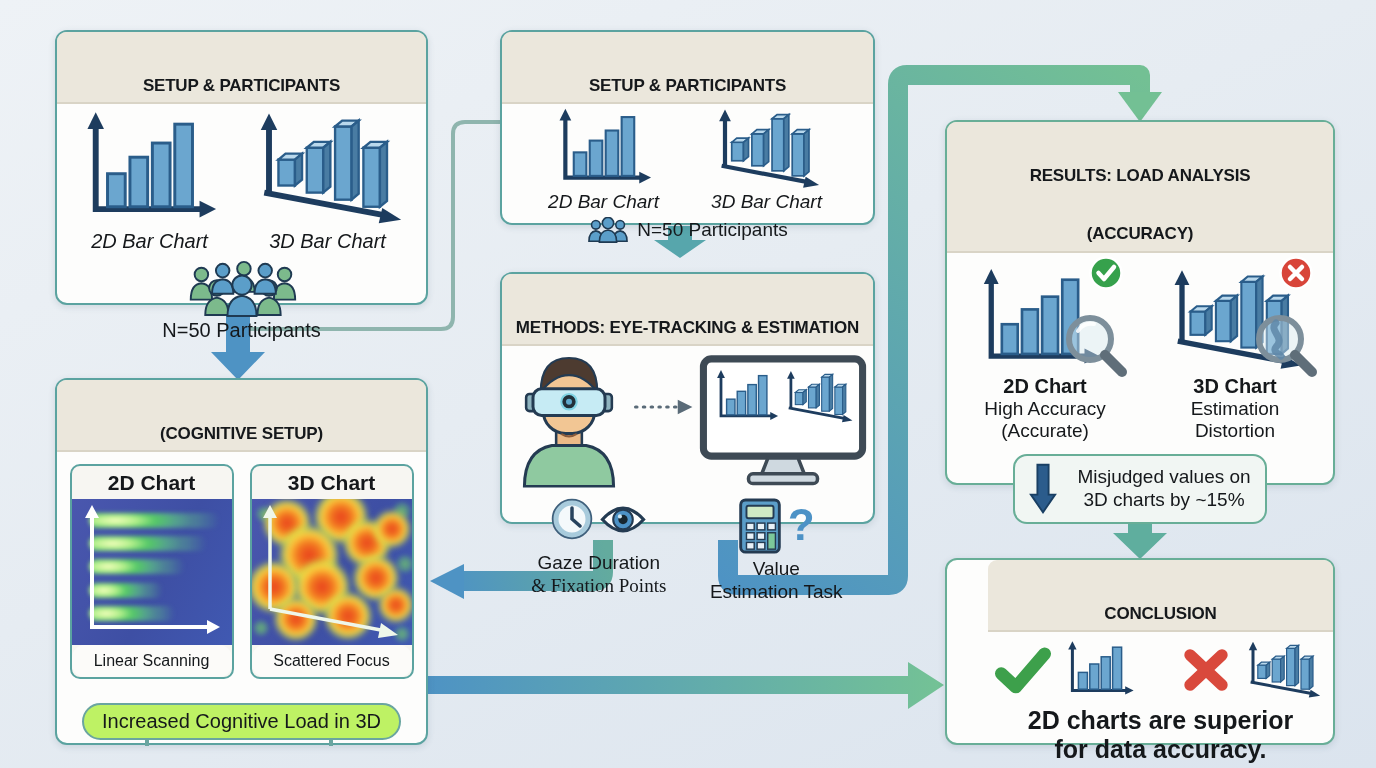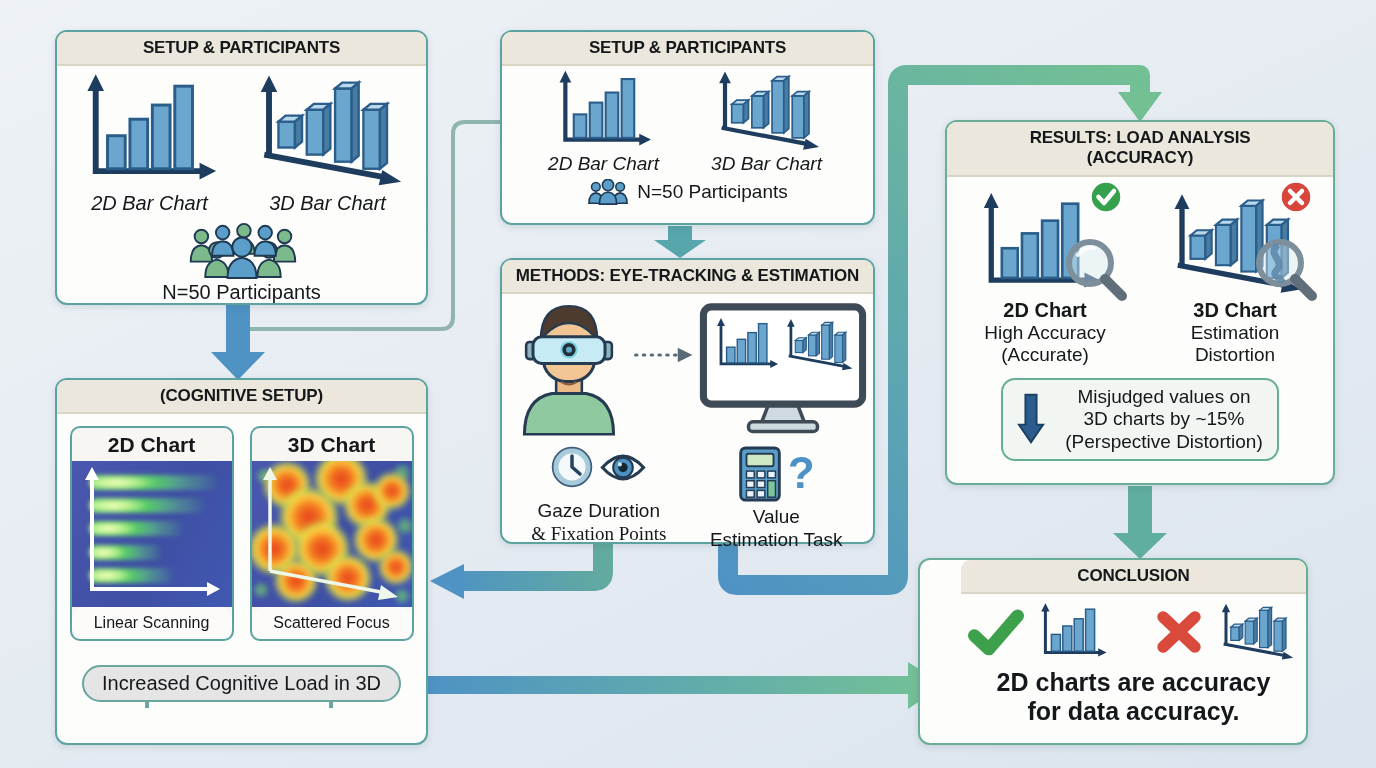--- a/index.html
+++ b/index.html
@@ -6,21 +6,21 @@
   .stage{position:relative;width:1376px;height:768px;overflow:hidden;
     background:linear-gradient(155deg,#eef2f6 0%,#e6ecf2 45%,#dbe4ee 100%);
     font-family:"Liberation Sans",sans-serif;color:#15181b;}
   .connectors{position:absolute;left:0;top:0;z-index:0;}
   .box{position:absolute;background:#fdfdfc;border:2.5px solid #5ba3a0;border-radius:12px;
     box-shadow:0 2px 7px rgba(40,70,90,.14);display:flex;flex-direction:column;z-index:1;box-sizing:border-box;}
   .box.green{border-color:#68ae97;}
   .box-header{background:#ebe7dc;border-bottom:2px solid #d9d4c6;border-radius:9px 9px 0 0;
     text-align:center;font-weight:bold;font-size:17px;line-height:1.2;letter-spacing:-.2px;
     padding:6px 4px;color:#15181b;flex:0 0 auto;}
-  .box-header span{display:block;}
+  .box-header span{display:block;margin-top:38px;}
   .body{flex:1;display:flex;flex-direction:column;align-items:center;}
   .figrow{display:flex;flex-direction:row;align-items:flex-end;justify-content:center;font-style:italic;}
   .fig{display:flex;flex-direction:column;align-items:center;}
   .figlabel{font-size:20px;margin-top:2px;}
   .small-label{font-size:19px;}
   .bold{font-weight:bold;}
   
   .illo{display:flex;flex-direction:row;align-items:flex-start;justify-content:center;gap:4px;margin-top:6px;}
   .icon-cols{display:flex;width:100%;margin-top:6px;}
   .icon-col{flex:1;display:flex;flex-direction:column;align-items:center;}
@@ -45,21 +45,21 @@
   .hm-area{position:relative;height:146px;background:linear-gradient(118deg,#4a57ae 0%,#3e4fa4 55%,#4059b2 100%);overflow:hidden;}
   .hm-label{text-align:center;font-size:16px;padding:7px 0;background:#fcfbf9;border-radius:13px;}
   .hm2-bar{position:absolute;left:11%;height:15px;border-radius:8px;filter:blur(2px);
     background:radial-gradient(60% 110% at 20% 50%,#f9ffc2 0%,#b5f08c 28%,rgba(86,210,96,.85) 52%,rgba(90,200,130,.4) 78%,rgba(90,190,160,0) 100%),
       linear-gradient(90deg,rgba(110,220,120,.7),rgba(100,205,135,.35) 82%,rgba(100,205,135,0));}
   .blob{position:absolute;border-radius:50%;filter:blur(3px);transform:translate(-50%,-50%);
     background:radial-gradient(circle,#e83c1e 0%,#f2791f 30%,#ffd43f 52%,rgba(140,225,90,.55) 74%,rgba(120,200,120,0) 100%);}
   .speck{position:absolute;border-radius:50%;filter:blur(2px);transform:translate(-50%,-50%);
     background:radial-gradient(circle,rgba(120,215,100,.75) 0%,rgba(110,205,110,.35) 55%,rgba(110,205,110,0) 100%);}
   .hm-axis{position:absolute;left:0;top:0;}
-  .pill{border:2px solid #6aa5a0;border-radius:20px;background:#e5e5e5;padding:5px 18px;
+  .pill{border:2px solid #6aa5a0;border-radius:20px;background:#bef264;padding:5px 18px;
     font-size:20px;margin-top:24px;align-self:center;position:relative;z-index:1;}
   .pill-link{position:absolute;width:4px;background:#6aa5a0;z-index:0;}
   
   .conc-icons{display:flex;align-items:center;justify-content:center;gap:8px;margin-top:8px;}
   .conc-text{text-align:center;font-weight:bold;font-size:25px;line-height:1.14;margin-top:6px;}
   .conc-text span{display:block;}
   .participants{font-size:20px;margin-top:2px;}
   .inlinerow{display:flex;align-items:center;gap:8px;margin-top:4px;}
 </style>
 </head>
@@ -271,21 +271,21 @@
       </div>
       <div class="inlinerow">
         <svg width="42" height="26" viewBox="0 0 48 30">
             <use href="#people-small"></use>
           </svg>
         <span class="small-label">N=50 Participants</span>
       </div>
     </div>
   </div>
 
-  <div class="box" style="left:500px;top:258px;width:375px;height:286px;">
+  <div class="box" style="left:500px;top:272px;width:375px;height:252px;">
     <div class="box-header">
         <span>METHODS: EYE-TRACKING &amp; ESTIMATION</span>
       </div>
     <div class="body" style="padding:2px 8px 6px;">
       <div class="illo">
         <svg width="120" height="134" viewBox="0 0 140 155">
             <use href="#person-goggles"></use>
           </svg>
         <svg width="62" height="22" viewBox="0 0 66 24" style="margin-top:42px;">
           <line x1="2" y1="12" x2="50" y2="12" stroke="#5a6b78" stroke-width="3.5" stroke-dasharray="1.5 7" stroke-linecap="round"></line>
@@ -370,21 +370,20 @@
           <div class="small-label">Distortion</div>
         </div>
       </div>
       <div class="callout">
         <svg width="28" height="54" viewBox="0 0 30 56">
             <use href="#down-arrow-icon"></use>
           </svg>
         <div class="callout-text">
           <span>Misjudged values on</span>
           <span>3D charts by ~15%</span>
-          <span>(Perspective Distortion)</span>
         </div>
       </div>
     </div>
   </div>
 
   <div class="box" style="left:55px;top:378px;width:373px;height:367px;">
     <div class="box-header">
       <span>(COGNITIVE SETUP)</span>
     </div>
     <div class="body" style="padding:4px 10px 8px;position:relative;">
@@ -434,40 +433,40 @@
           </div>
           <div class="hm-label">Scattered Focus</div>
         </div>
       </div>
       <div class="pill-link" style="left:88px;top:268px;height:26px;"></div>
       <div class="pill-link" style="left:272px;top:268px;height:26px;"></div>
       <div class="pill">Increased Cognitive Load in 3D</div>
     </div>
   </div>
 
-  <div class="box green" style="left:918px;top:558px;width:390px;height:187px;padding-left:41px;">
+  <div class="box green" style="left:945px;top:558px;width:390px;height:187px;padding-left:41px;">
     <div class="box-header">
         <span>CONCLUSION</span>
       </div>
     <div class="body" style="padding:0 8px 6px;">
       <div class="conc-icons">
         <svg width="56" height="48" viewBox="0 0 62 52">
             <use href="#check-big"></use>
           </svg>
         <svg width="82" height="60" viewBox="0 0 120 100">
             <use href="#chart2d"></use>
           </svg>
         <span style="width:24px;"></span>
         <svg width="50" height="46" viewBox="0 0 54 52">
             <use href="#x-big"></use>
           </svg>
         <svg width="88" height="60" viewBox="0 0 132 100">
             <use href="#chart3d"></use>
           </svg>
       </div>
       <div class="conc-text">
-        <span>2D charts are accuracy</span>
+        <span>2D charts are superior</span>
         <span>for data accuracy.</span>
       </div>
     </div>
   </div>
 
 </div>
 
 </body></html>

